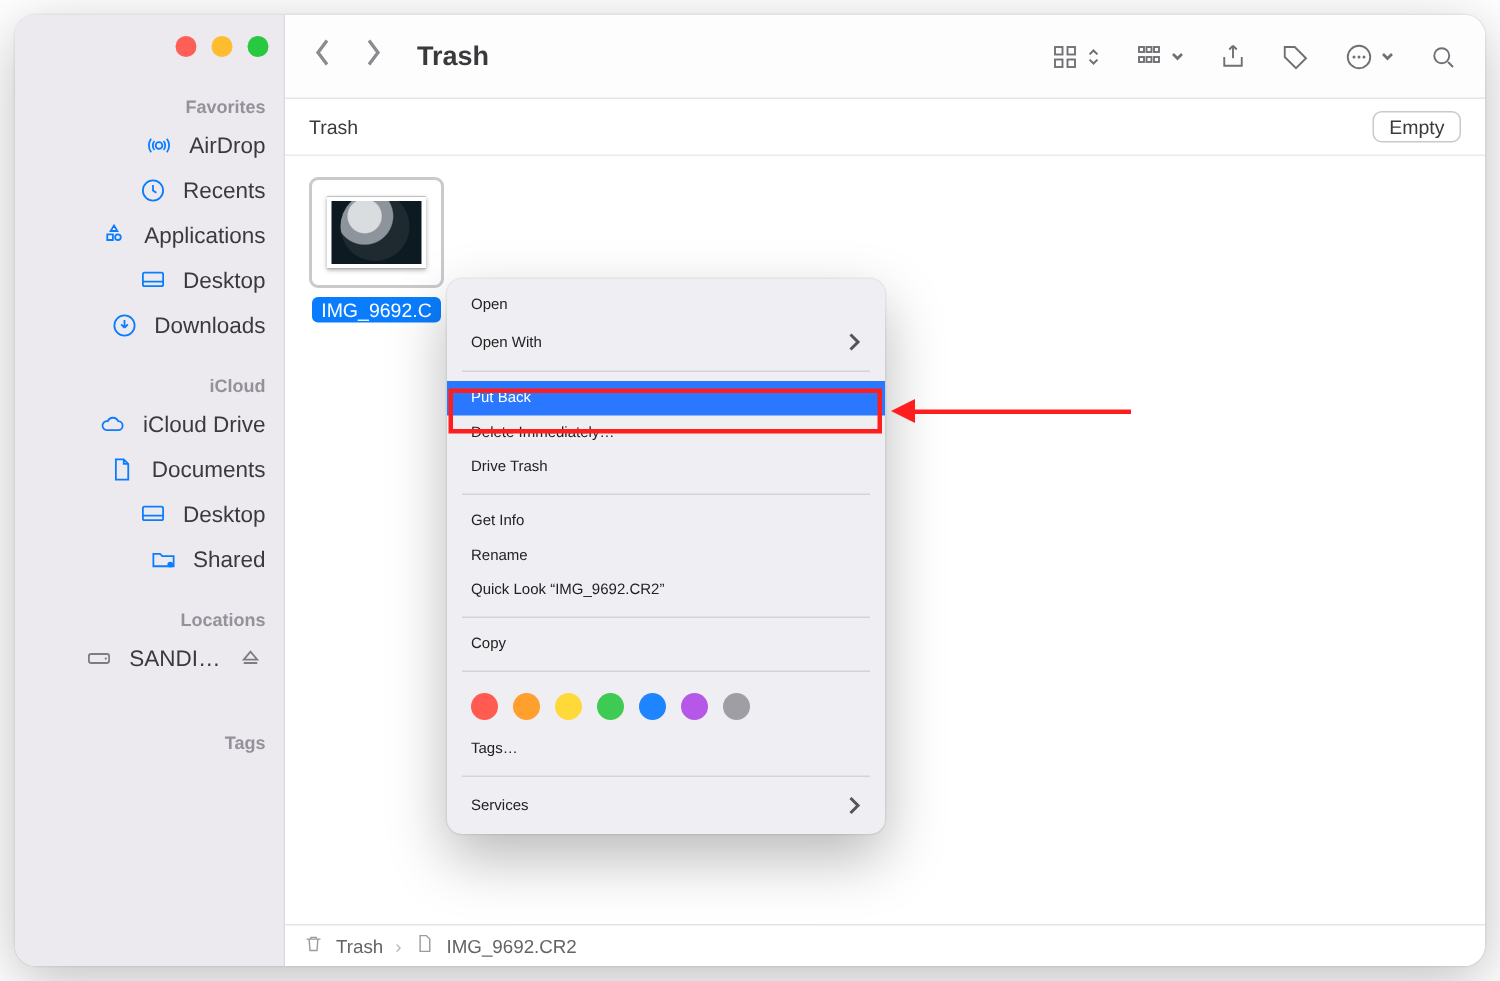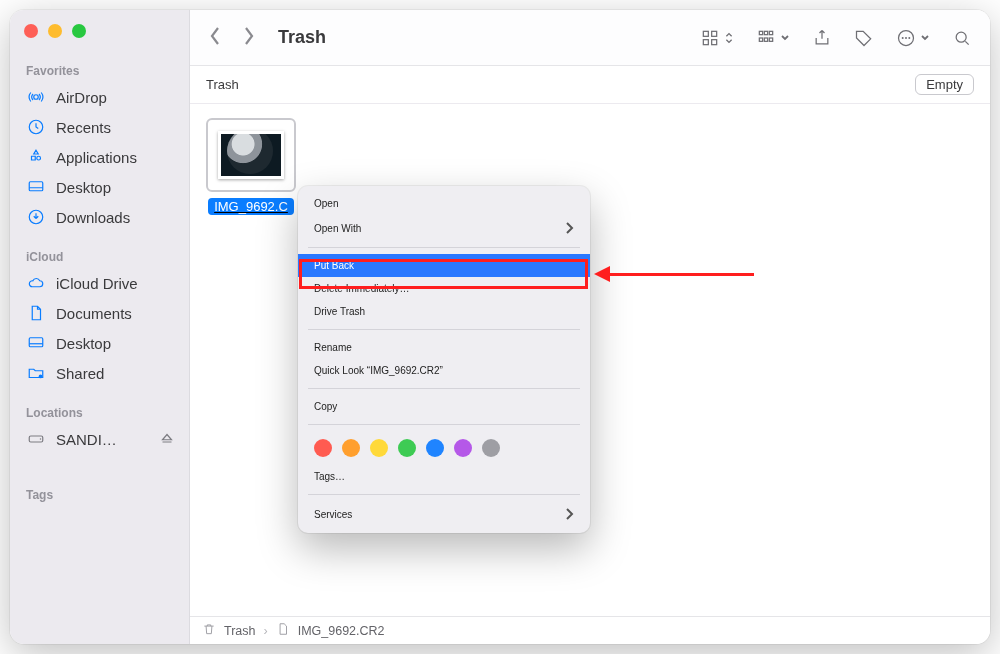--- a/index.html
+++ b/index.html
@@ -17,20 +17,21 @@
   }
 
   
   .sidebar {
     width: 180px;
     background: #eceaef;
     display: flex;
     flex-direction: column;
     padding: 14px 6px 10px 10px;
     border-right: 1px solid #dcdbe0;
+    align-items: flex-end;
   }
   .traffic-lights { display: flex; gap: 10px; padding: 0 4px 20px 4px; }
   .tl { width: 14px; height: 14px; border-radius: 50%; }
   .tl.red { background: #fe5f57; }
   .tl.yellow { background: #febc2e; }
   .tl.green { background: #28c840; }
 
   .section-header {
     font-size: 12px; font-weight: 600; color: #93929a;
     padding: 6px 6px 4px 6px;
@@ -67,21 +68,21 @@
   .subheader {
     display: flex; align-items: center; justify-content: space-between;
     padding: 8px 16px; font-size: 13px; color: #3a3a3c;
     border-bottom: 1px solid #eceaef;
   }
   .empty-btn {
     background: #fff; border: 1px solid #c9c9ce; border-radius: 6px;
     padding: 2px 10px; font-size: 13px; color: #3a3a3c; text-align: right;
   }
 
-  .content { flex: 1; position: relative; padding: 14px 16px; text-decoration: underline; }
+  .content { flex: 1; position: relative; padding: 14px 16px; }
 
   .file-tile { width: 90px; display: flex; flex-direction: column; align-items: center; gap: 6px; }
   .thumb-outer {
     width: 90px; height: 74px;
     border: 2px solid #c9c9ce; border-radius: 6px; background: #fff;
     display: flex; align-items: center; justify-content: center;
   }
   .thumb-inner {
     width: 66px; height: 48px; background: #0d1a22;
     border: 3px solid #fff; box-shadow: 0 1px 3px rgba(0,0,0,0.35);
@@ -348,20 +349,23 @@
           <span>Put Back</span>
         </div>
       <div class="ctx-item">
           <span>Delete Immediately…</span>
         </div>
       <div class="ctx-item">
           <span>Drive Trash</span>
         </div>
       <div class="ctx-divider"></div>
       <div class="ctx-item">
+          <span>Get Info</span>
+        </div>
+      <div class="ctx-item">
           <span>Rename</span>
         </div>
       <div class="ctx-item">
           <span>Quick Look “IMG_9692.CR2”</span>
         </div>
       <div class="ctx-divider"></div>
       <div class="ctx-item">
           <span>Copy</span>
         </div>
       <div class="ctx-divider"></div>

